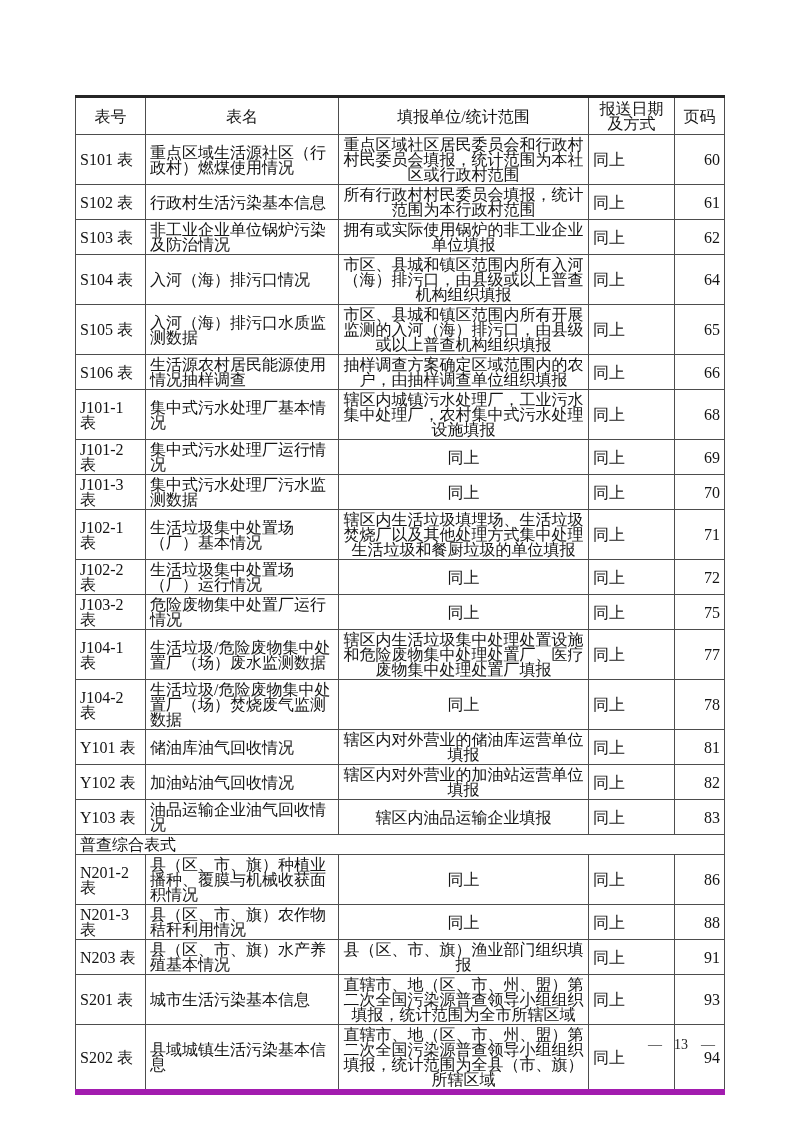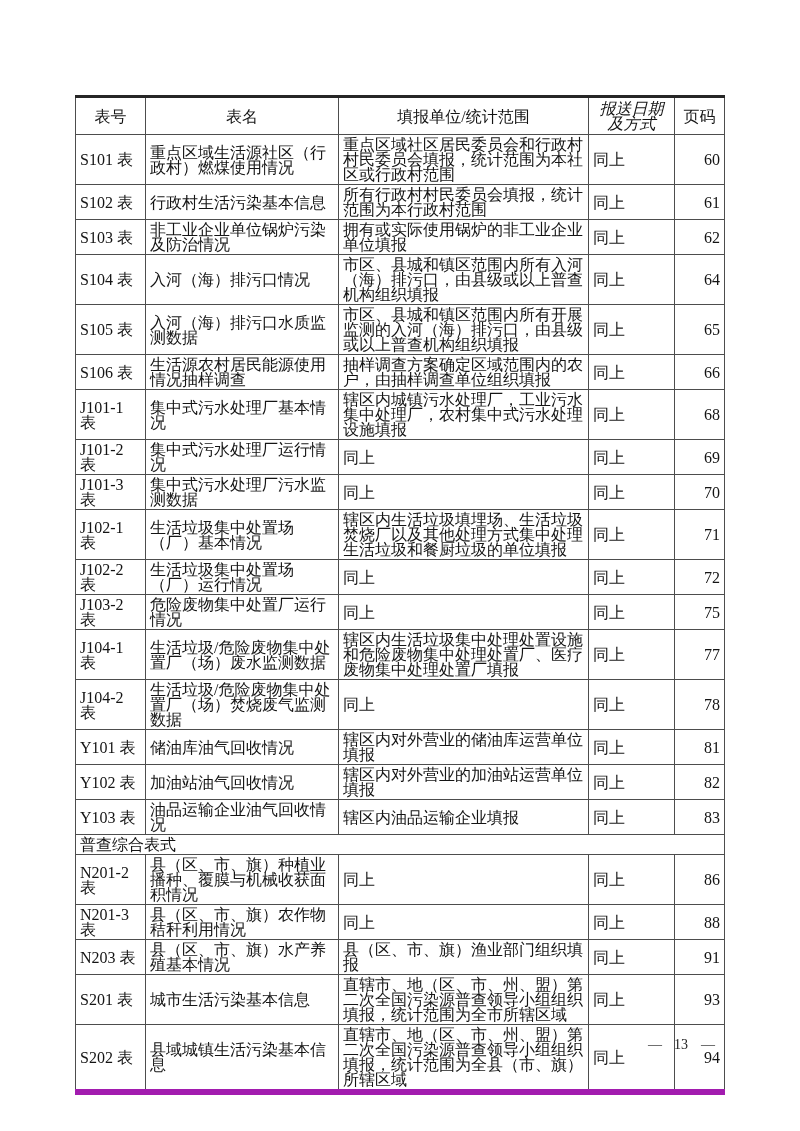--- a/index.html
+++ b/index.html
@@ -33,28 +33,28 @@
     vertical-align: middle;
     font-weight: normal;
     word-break: break-all;
   }
   .doc-table thead th {
     text-align: center;
     padding: 3px 2px;
   }
   .c-id   { padding-left: 8px; }
   .c-name { padding-left: 12px; margin-top: 37px; }
-  .c-unit { padding-left: 9px; }
+  .c-unit { padding-left: 9px; text-align: center; }
   .c-date { padding-left: 8px; }
   .c-page { text-align: right; padding-left: 2px; padding-right: 2px; }
   .section-cell {
     padding-left: 3px;
     margin-left: 39px;
   }
-  .hdr-line { display: block; font-style: italic; }
+  .hdr-line { display: block; }
   .page-footer {
     position: absolute;
     top: 1036px;
     right: 86px;
     font-size: 14px;
     line-height: 18px;
     color: #222222;
     display: flex;
     align-items: center;
     gap: 13px;

